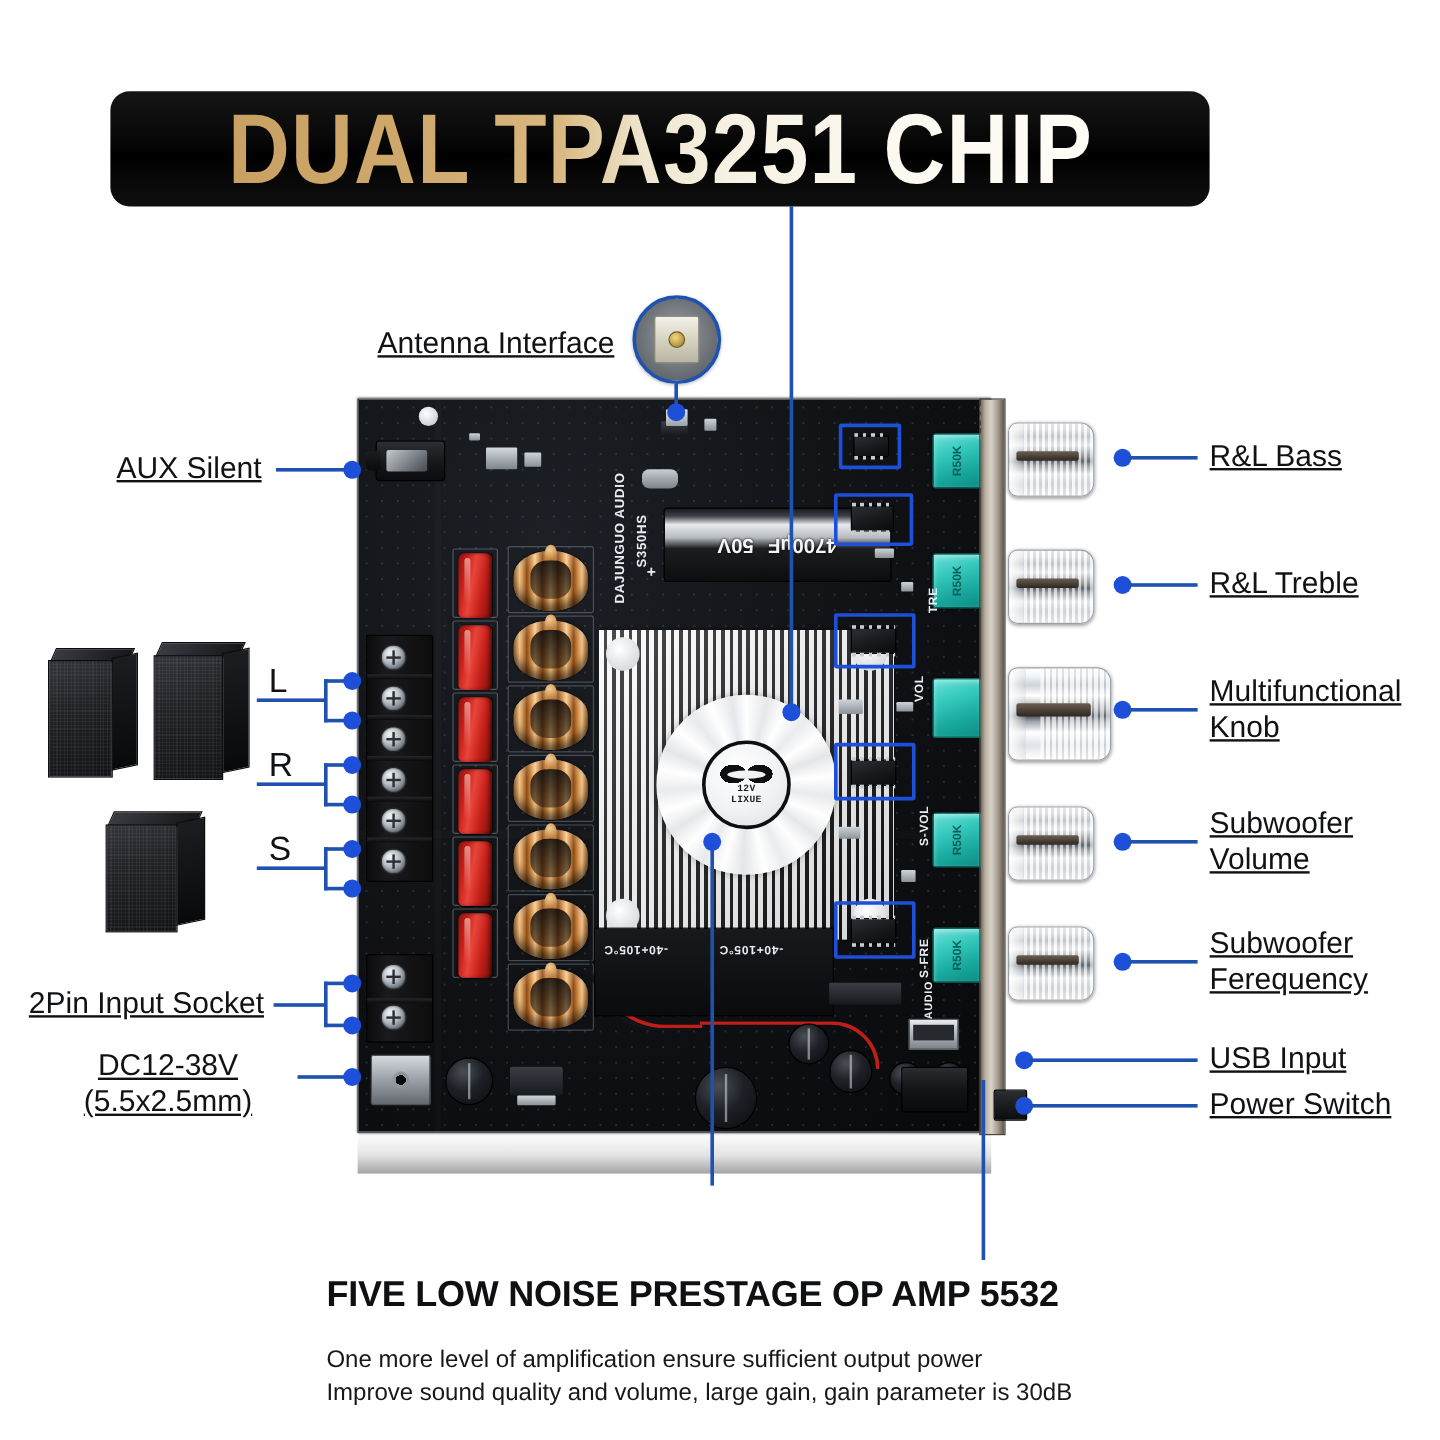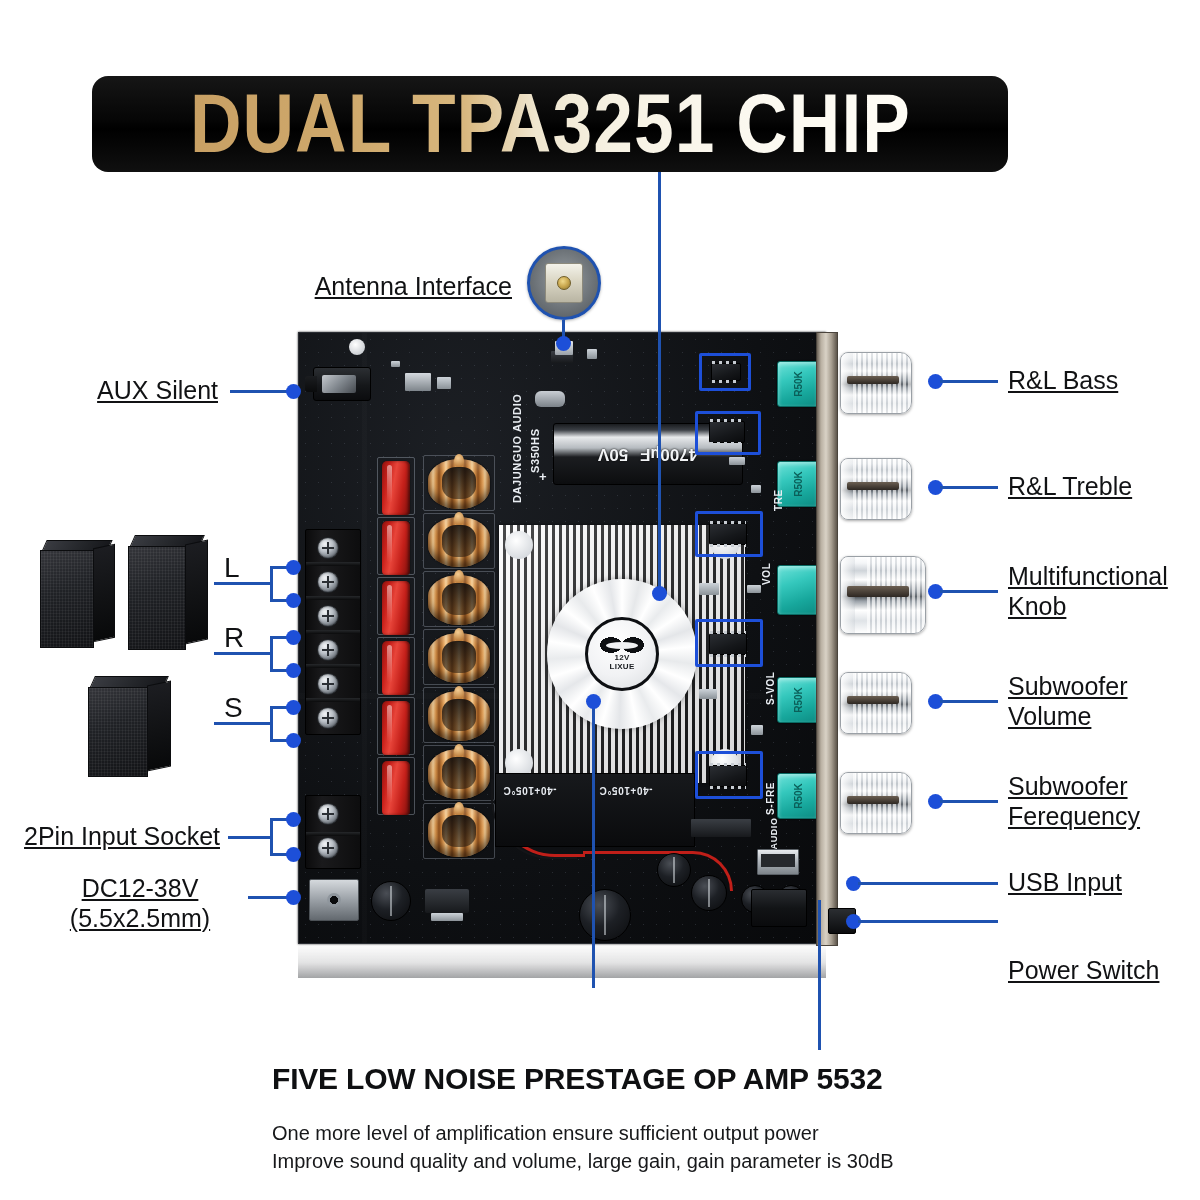--- a/index.html
+++ b/index.html
@@ -163,20 +163,21 @@
   
   .heatsink {
     position: absolute;
     left: 200px; top: 192px;
     width: 246px; height: 258px;
     background:
       repeating-linear-gradient(90deg,
         #fbfbfc 0px, #fbfbfc 4px,
         #0d0e10 4px, #0d0e10 7px);
     box-shadow: 0 0 3px rgba(0,0,0,.7);
+    font-family: Liberation Mono, monospace;
   }
   .heatsink-overlay {
     position:absolute; inset:0;
     background:
       radial-gradient(circle at 50% 50%, rgba(255,255,255,.55) 0 22%, transparent 42%),
       linear-gradient(135deg, rgba(255,255,255,.25), rgba(0,0,0,.15));
     pointer-events:none;
   }
   .hs-corner {
     position:absolute; width:28px; height:28px; border-radius:50%;
@@ -771,21 +772,21 @@
   <div class="lead-line" style="left:940px; top:800px; width:58px;"></div>
   <div class="callout-label right" style="left:1008px; top:772px; width:196px;">Subwoofer
 Ferequency</div>
 
   <div class="lead-dot" style="left:846px; top:876px;"></div>
   <div class="lead-line" style="left:858px; top:882px; width:140px;"></div>
   <div class="callout-label right" style="left:1008px; top:868px; width:180px;">USB Input</div>
 
   <div class="lead-dot" style="left:846px; top:914px;"></div>
   <div class="lead-line" style="left:858px; top:920px; width:140px;"></div>
-  <div class="callout-label right" style="left:1008px; top:956px; width:186px;">Power Switch</div>
+  <div class="callout-label right" style="left:1008px; top:906px; width:186px;">Power Switch</div>
 
   <div class="lead-vline" style="left:592px; top:700px; height:288px;"></div>
   <div class="lead-dot" style="left:586px; top:694px;"></div>
 
   <div class="lead-vline" style="left:818px; top:900px; height:150px;"></div>
 
   <div class="speaker" style="left:40px; top:540px; width:78px; height:110px;">
     <div class="spk-top" style="left:4px;  top:0;   width:66px; height:12px; transform:skewX(-24deg);"></div>
     <div class="spk-front" style="left:0;    top:10px; width:54px; height:98px;"></div>
     <div class="spk-side" style="left:53px; top:6px;  width:22px; height:94px; transform:skewY(-12deg);"></div>

